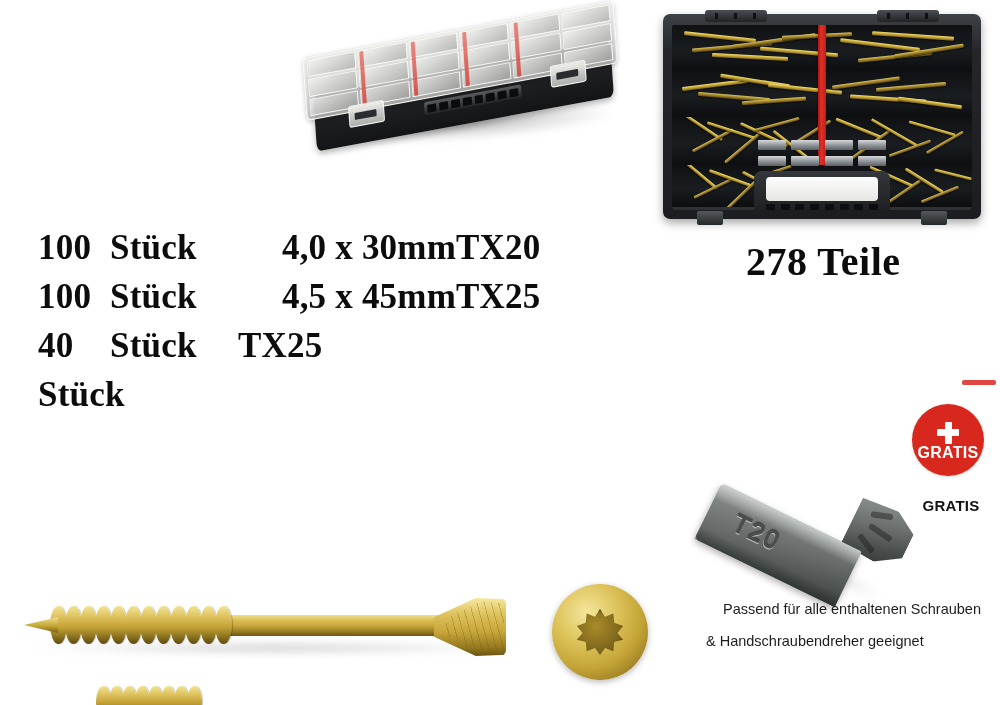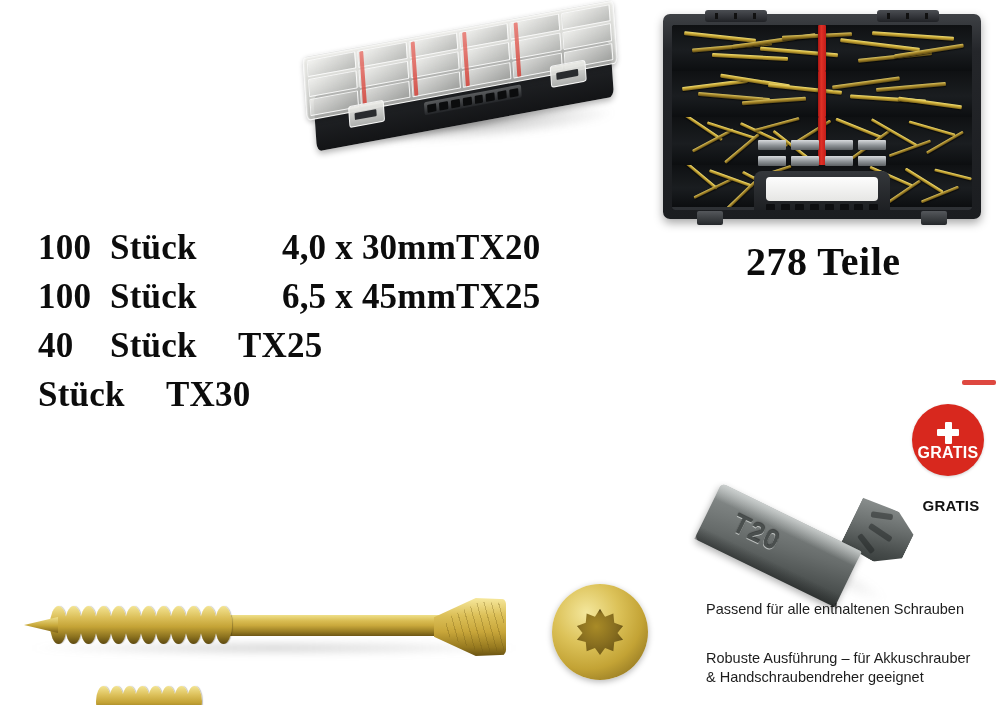--- a/index.html
+++ b/index.html
@@ -181,21 +181,21 @@
      background:#d8281e;border-radius:2px;opacity:.85;}
 
   
   #free-count{position:absolute;left:908px;top:496px;width:86px;text-align:center;}
   .free-num{font-weight:bold;font-size:40px;color:#121212;line-height:1;letter-spacing:-1px;}
   .free-sub{font-weight:bold;font-size:15px;color:#121212;line-height:1;margin-top:2px;letter-spacing:.2px;}
 
   
   #bit-copy{position:absolute;left:706px;top:600px;width:292px;}
   .copy-line{font-size:14.5px;color:#1d1d1d;line-height:1.32;}
-  .copy-line.first{margin-bottom:30px;}
+  .copy-line.first{margin-bottom:13px;text-align:center;}
 </style>
 </head>
 <body>
 
 <div id="stage">
 
   <div id="case-closed">
     <div class="cc-shadow"></div>
     <div class="cc-base"></div>
     <div class="cc-lid">
@@ -367,31 +367,30 @@
   <div id="spec-table">
     <div class="spec-row">
       <span class="c-qty">100</span>
       <span class="c-unit">Stück</span>
       <span class="c-size">4,0 x 30mm</span>
       <span class="c-drive">TX20</span>
     </div>
     <div class="spec-row">
       <span class="c-qty">100</span>
       <span class="c-unit">Stück</span>
-      <span class="c-size">6,5 x 45mm</span>
+      <span class="c-size">4,5 x 45mm</span>
       <span class="c-drive">TX25</span>
     </div>
     <div class="spec-row">
       <span class="c-qty">40</span>
       <span class="c-unit">Stück</span>
       <span class="c-drive">TX25</span>
     </div>
     <div class="spec-row">
       <span class="c-unit">Stück</span>
-      <span class="c-drive">TX30</span>
     </div>
   </div>
 
   <div id="badge-sliver"></div>
   <div id="gratis-badge">
     <span class="plus-icon"></span>
     <span class="badge-word">GRATIS</span>
   </div>
 
   <div id="free-count">
@@ -407,21 +406,20 @@
     </div>
     <div class="bit-body">
       <span class="bit-facet"></span>
       <span class="bit-facet2"></span>
       <span class="bit-label">T20</span>
     </div>
   </div>
 
   <div id="bit-copy">
     <div class="copy-line first">Passend für alle enthaltenen Schrauben</div>
-    <div class="copy-line">Robuste Ausführung – für Akkuschrauber</div>
     <div class="copy-line">&amp; Handschraubendreher geeignet</div>
   </div>
 
   <div id="screw-side">
     <div class="screw-shadow"></div>
     <div class="screw-shank"></div>
     <div class="screw-threads">
       <span class="thread"></span>
         <span class="thread"></span>
         <span class="thread"></span>

